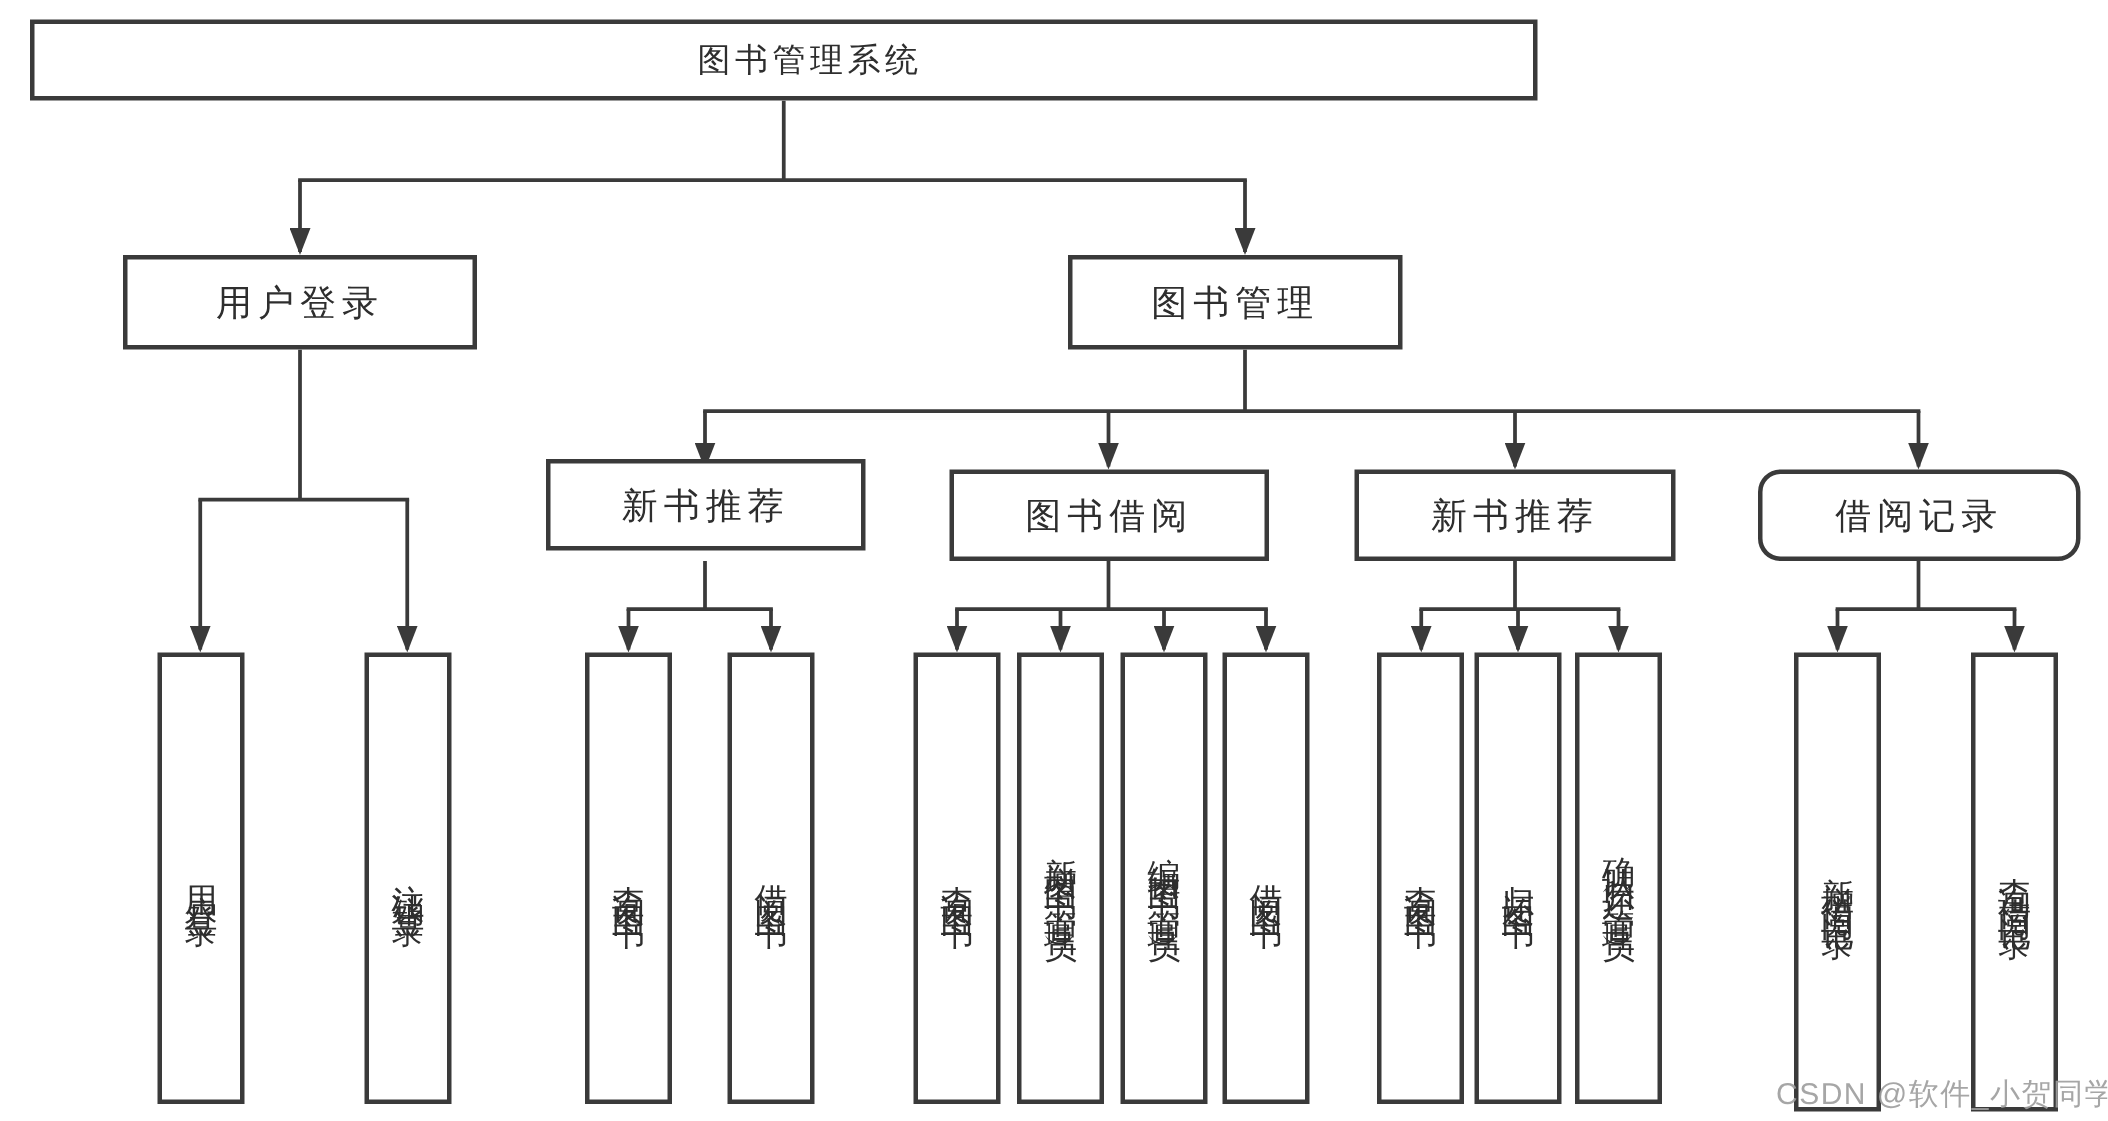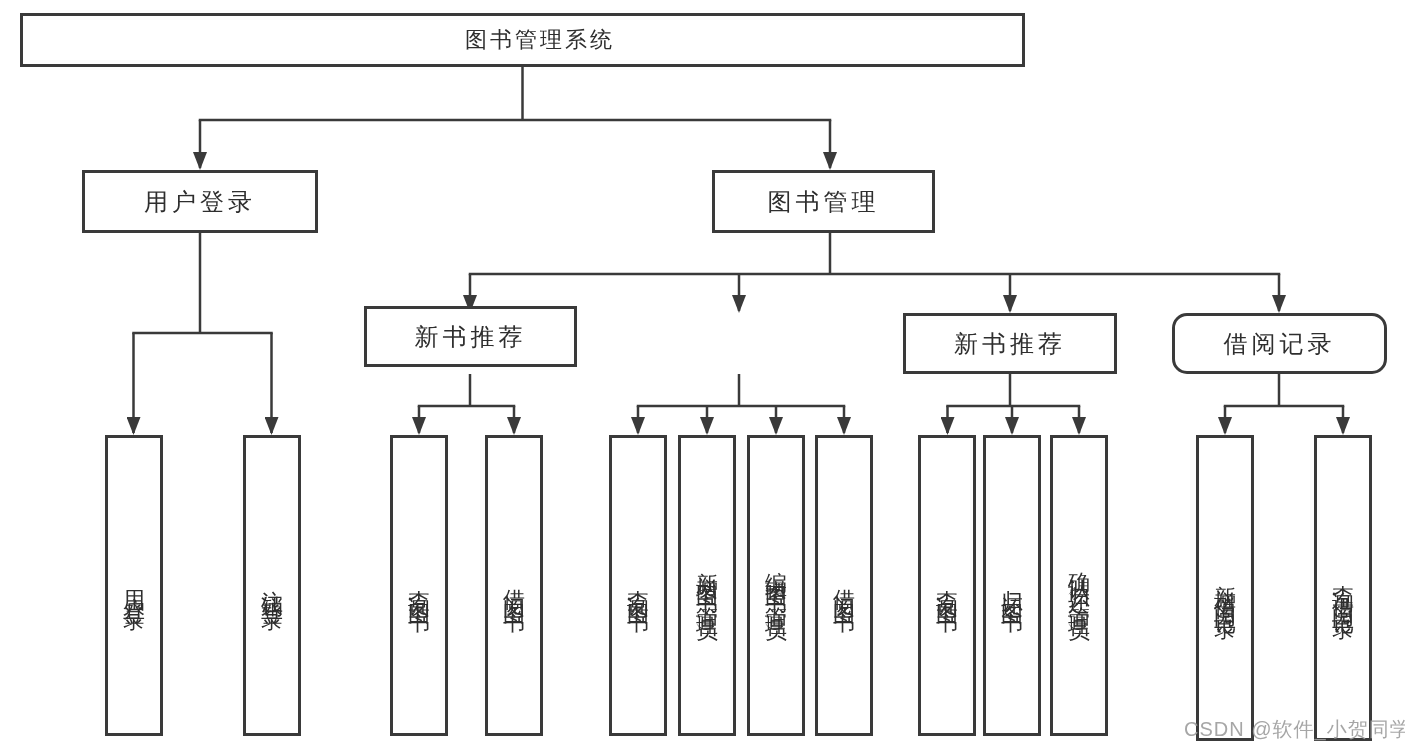--- a/index.html
+++ b/index.html
@@ -116,20 +116,21 @@
       <line x1="1343" y1="406" x2="1343" y2="433" marker-end="url(#arw)"></line>
     </g>
   </svg>
 
   <div class="node root h" style="left:20px; top:13px; width:1005px; height:54px;">图书管理系统</div>
 
   <div class="node h" style="left:82px; top:170px; width:236px; height:63px;">用户登录</div>
   <div class="node h" style="left:712px; top:170px; width:223px; height:63px;font-family:Liberation Serif, serif;">图书管理</div>
 
   <div class="node h" style="left:364px; top:306px; width:213px; height:61px;">新书推荐</div>
+  <div class="node h" style="left:633px; top:313px; width:213px; height:61px;">图书借阅</div>
   <div class="node h" style="left:903px; top:313px; width:214px; height:61px;">新书推荐</div>
   <div class="node h" style="left:1172px; top:313px; width:215px; height:61px;border-radius:15px;">借阅记录</div>
 
   <div class="node v" style="left:105px; top:435px; width:58px; height:301px;">用户登录</div>
   <div class="node v" style="left:243px; top:435px; width:58px; height:301px;">注销登录</div>
 
   <div class="node v" style="left:390px; top:435px; width:58px; height:301px;">查询图书</div>
   <div class="node v" style="left:485px; top:435px; width:58px; height:301px;">借阅图书</div>
 
   <div class="node v" style="left:609px; top:435px; width:58px; height:301px;">查询图书</div>

